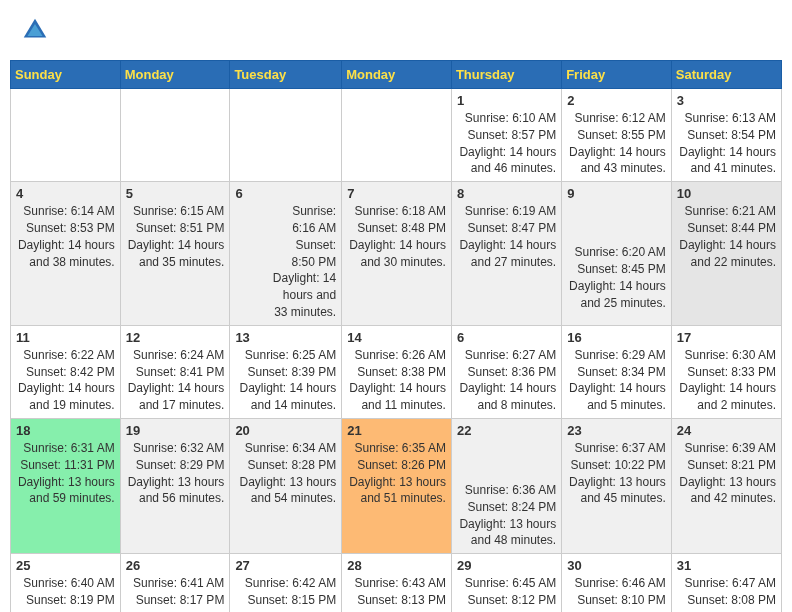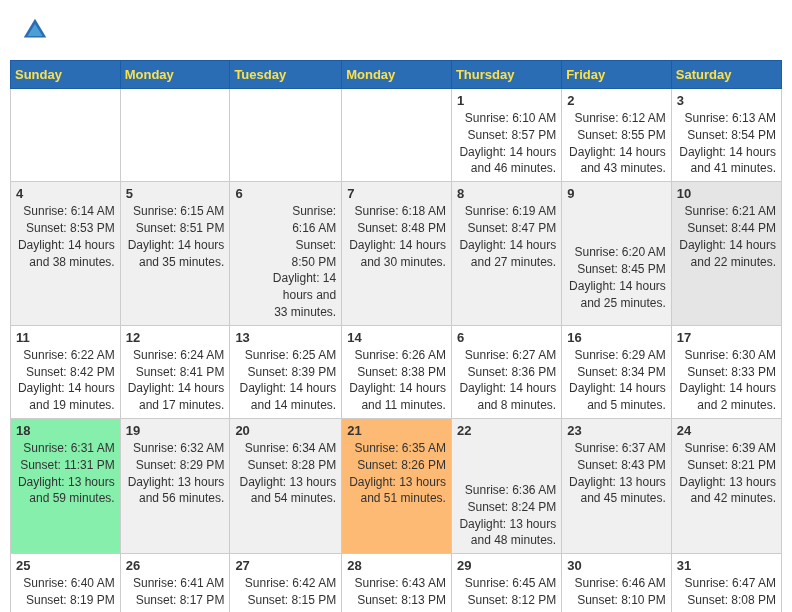--- a/index.html
+++ b/index.html
@@ -261,21 +261,21 @@
         </td>
         <td style="background: rgb(240, 240, 240);">
           <div class="day-number">22</div>
           <div class="day-info" style="white-space: pre-line; margin-top: 44px;">Sunrise: 6:36 AM
 Sunset: 8:24 PM
 Daylight: 13 hours and 48 minutes.</div>
         </td>
         <td style="background: rgb(240, 240, 240);">
           <div class="day-number">23</div>
           <div class="day-info" style="white-space: pre-line;">Sunrise: 6:37 AM
-Sunset: 8:43 PM
+Sunset: 10:22 PM
 Daylight: 13 hours and 45 minutes.</div>
         </td>
         <td style="background: rgb(240, 240, 240);">
           <div class="day-number">24</div>
           <div class="day-info" style="white-space: pre-line;">Sunrise: 6:39 AM
 Sunset: 8:21 PM
 Daylight: 13 hours and 42 minutes.</div>
         </td>
       </tr>
       <tr>

